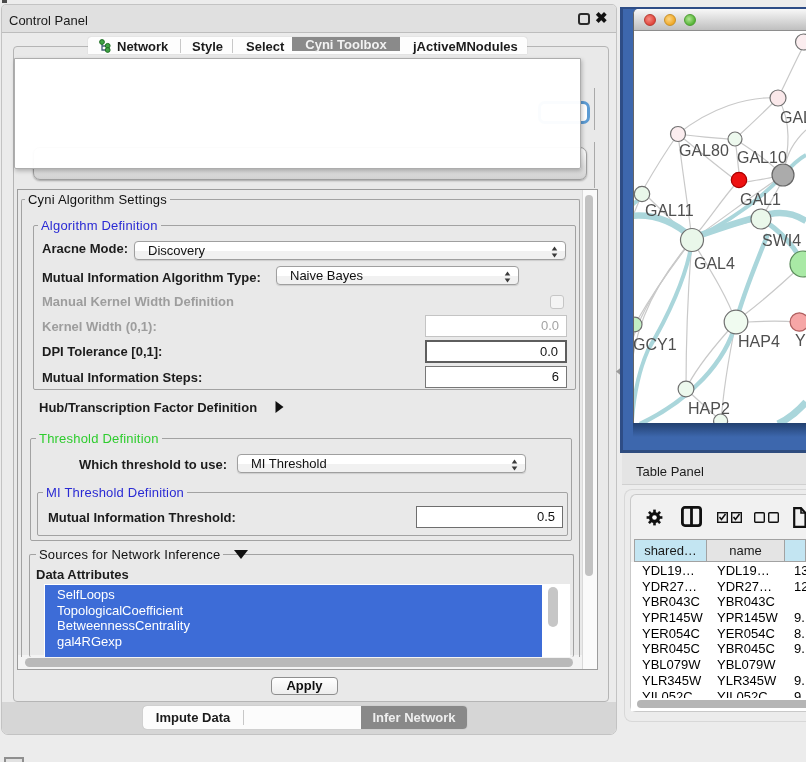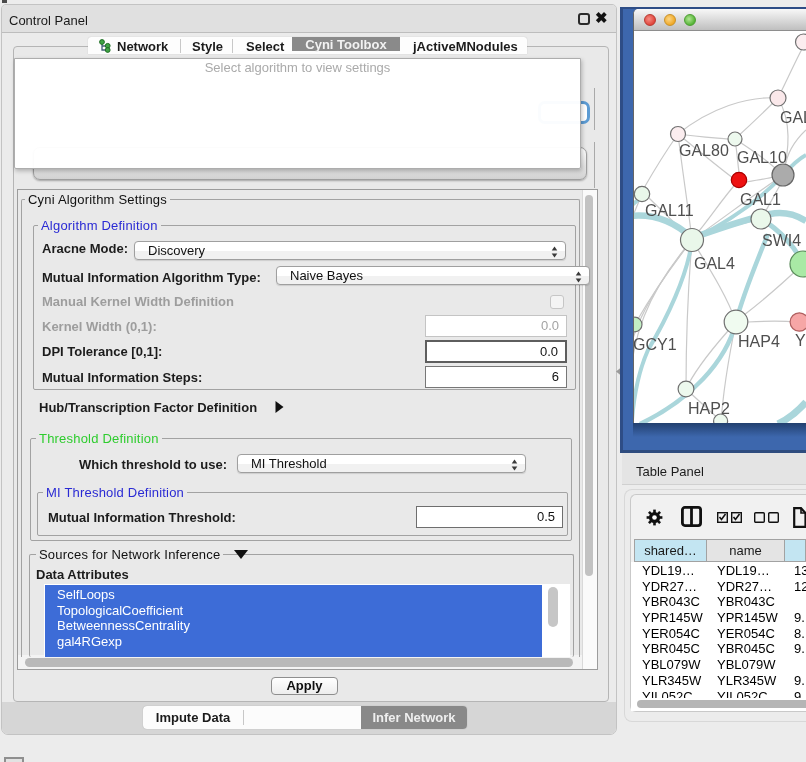--- a/index.html
+++ b/index.html
@@ -71,21 +71,21 @@
 <div class="lbl" style="left:42px;top:241px;">Aracne Mode:</div>
 <div class="combo" style="left:134px;top:241px;width:432px;">
   <span class="ct">Discovery</span>
   <svg class="ar" viewBox="0 0 7 12">
       <path d="M3.5 0.5 L6.3 4.5 L0.7 4.5 Z" fill="#3a3a3a"></path>
       <path d="M3.5 11.5 L6.3 7.5 L0.7 7.5 Z" fill="#3a3a3a"></path>
     </svg>
 </div>
 
 <div class="lbl" style="left:42px;top:270px;">Mutual Information Algorithm Type:</div>
-<div class="combo" style="left:276px;top:266px;width:314px;">
+<div class="combo" style="left:276px;top:266px;width:243px;">
   <span class="ct">Naive Bayes</span>
   <svg class="ar" viewBox="0 0 7 12">
       <path d="M3.5 0.5 L6.3 4.5 L0.7 4.5 Z" fill="#3a3a3a"></path>
       <path d="M3.5 11.5 L6.3 7.5 L0.7 7.5 Z" fill="#3a3a3a"></path>
     </svg>
 </div>
 
 <div class="dlbl" style="left:42px;top:294px;">Manual Kernel Width Definition</div>
 <div class="abs" style="left:550px;top:295px;width:14px;height:14px;border:1px solid #c6c6c6;border-radius:3px;background:#f4f4f4;"></div>
 
@@ -135,21 +135,20 @@
 
 <div class="abs" style="left:271px;top:677px;width:67px;height:18px;border:1px solid #8e8e8e;border-radius:4px;background:linear-gradient(#ffffff,#ededed);text-align:center;font-size:13px;font-weight:bold;color:#111;line-height:16px;">Apply</div>
 
 <div class="abs" style="left:143px;top:706px;width:324px;height:23px;background:#fcfcfc;border-radius:4px;font-size:13px;font-weight:bold;color:#1b1b1b;box-shadow:0 0 1px rgba(0,0,0,0.3);">
   <div class="abs" style="left:0;top:0;width:100px;height:23px;text-align:center;line-height:23px;">Impute Data</div>
   <div class="abs" style="left:100px;top:4px;width:1px;height:15px;background:#c8c8c8;"></div>
   <div class="abs" style="left:218px;top:0;width:106px;height:23px;background:#898989;color:#efefef;text-align:center;line-height:23px;border-radius:0 4px 4px 0;">Infer Network</div>
 </div>
 
 <div class="abs" style="left:14px;top:58px;width:567px;height:111px;background:rgba(255,255,255,0.97);border:1px solid #adadad;box-shadow:1px 2px 4px rgba(0,0,0,0.25);border-radius:0 0 2px 2px;z-index:50;">
-  <div class="abs" style="left:0;top:1px;width:100%;text-align:center;font-size:13px;color:#aaa;">Select algorithm to view settings</div>
 </div>
 
 <svg class="abs" style="left:615px;top:367px;" width="7" height="9" viewBox="0 0 7 9">
     <path d="M6 0.5 L1 4.5 L6 8.5 Z" fill="#9a9a9a"></path>
   </svg>
 
 <div class="abs" style="left:620px;top:7px;width:186px;height:446px;background:#3d67ad;"></div>
 <div class="abs" style="left:620px;top:7px;width:3px;height:446px;background:#2e4d86;"></div>
 <div class="abs" style="left:620px;top:7px;width:186px;height:2px;background:#2e4d86;"></div>
 <div class="abs" style="left:620px;top:450px;width:186px;height:3px;background:#2e4c7e;"></div>

